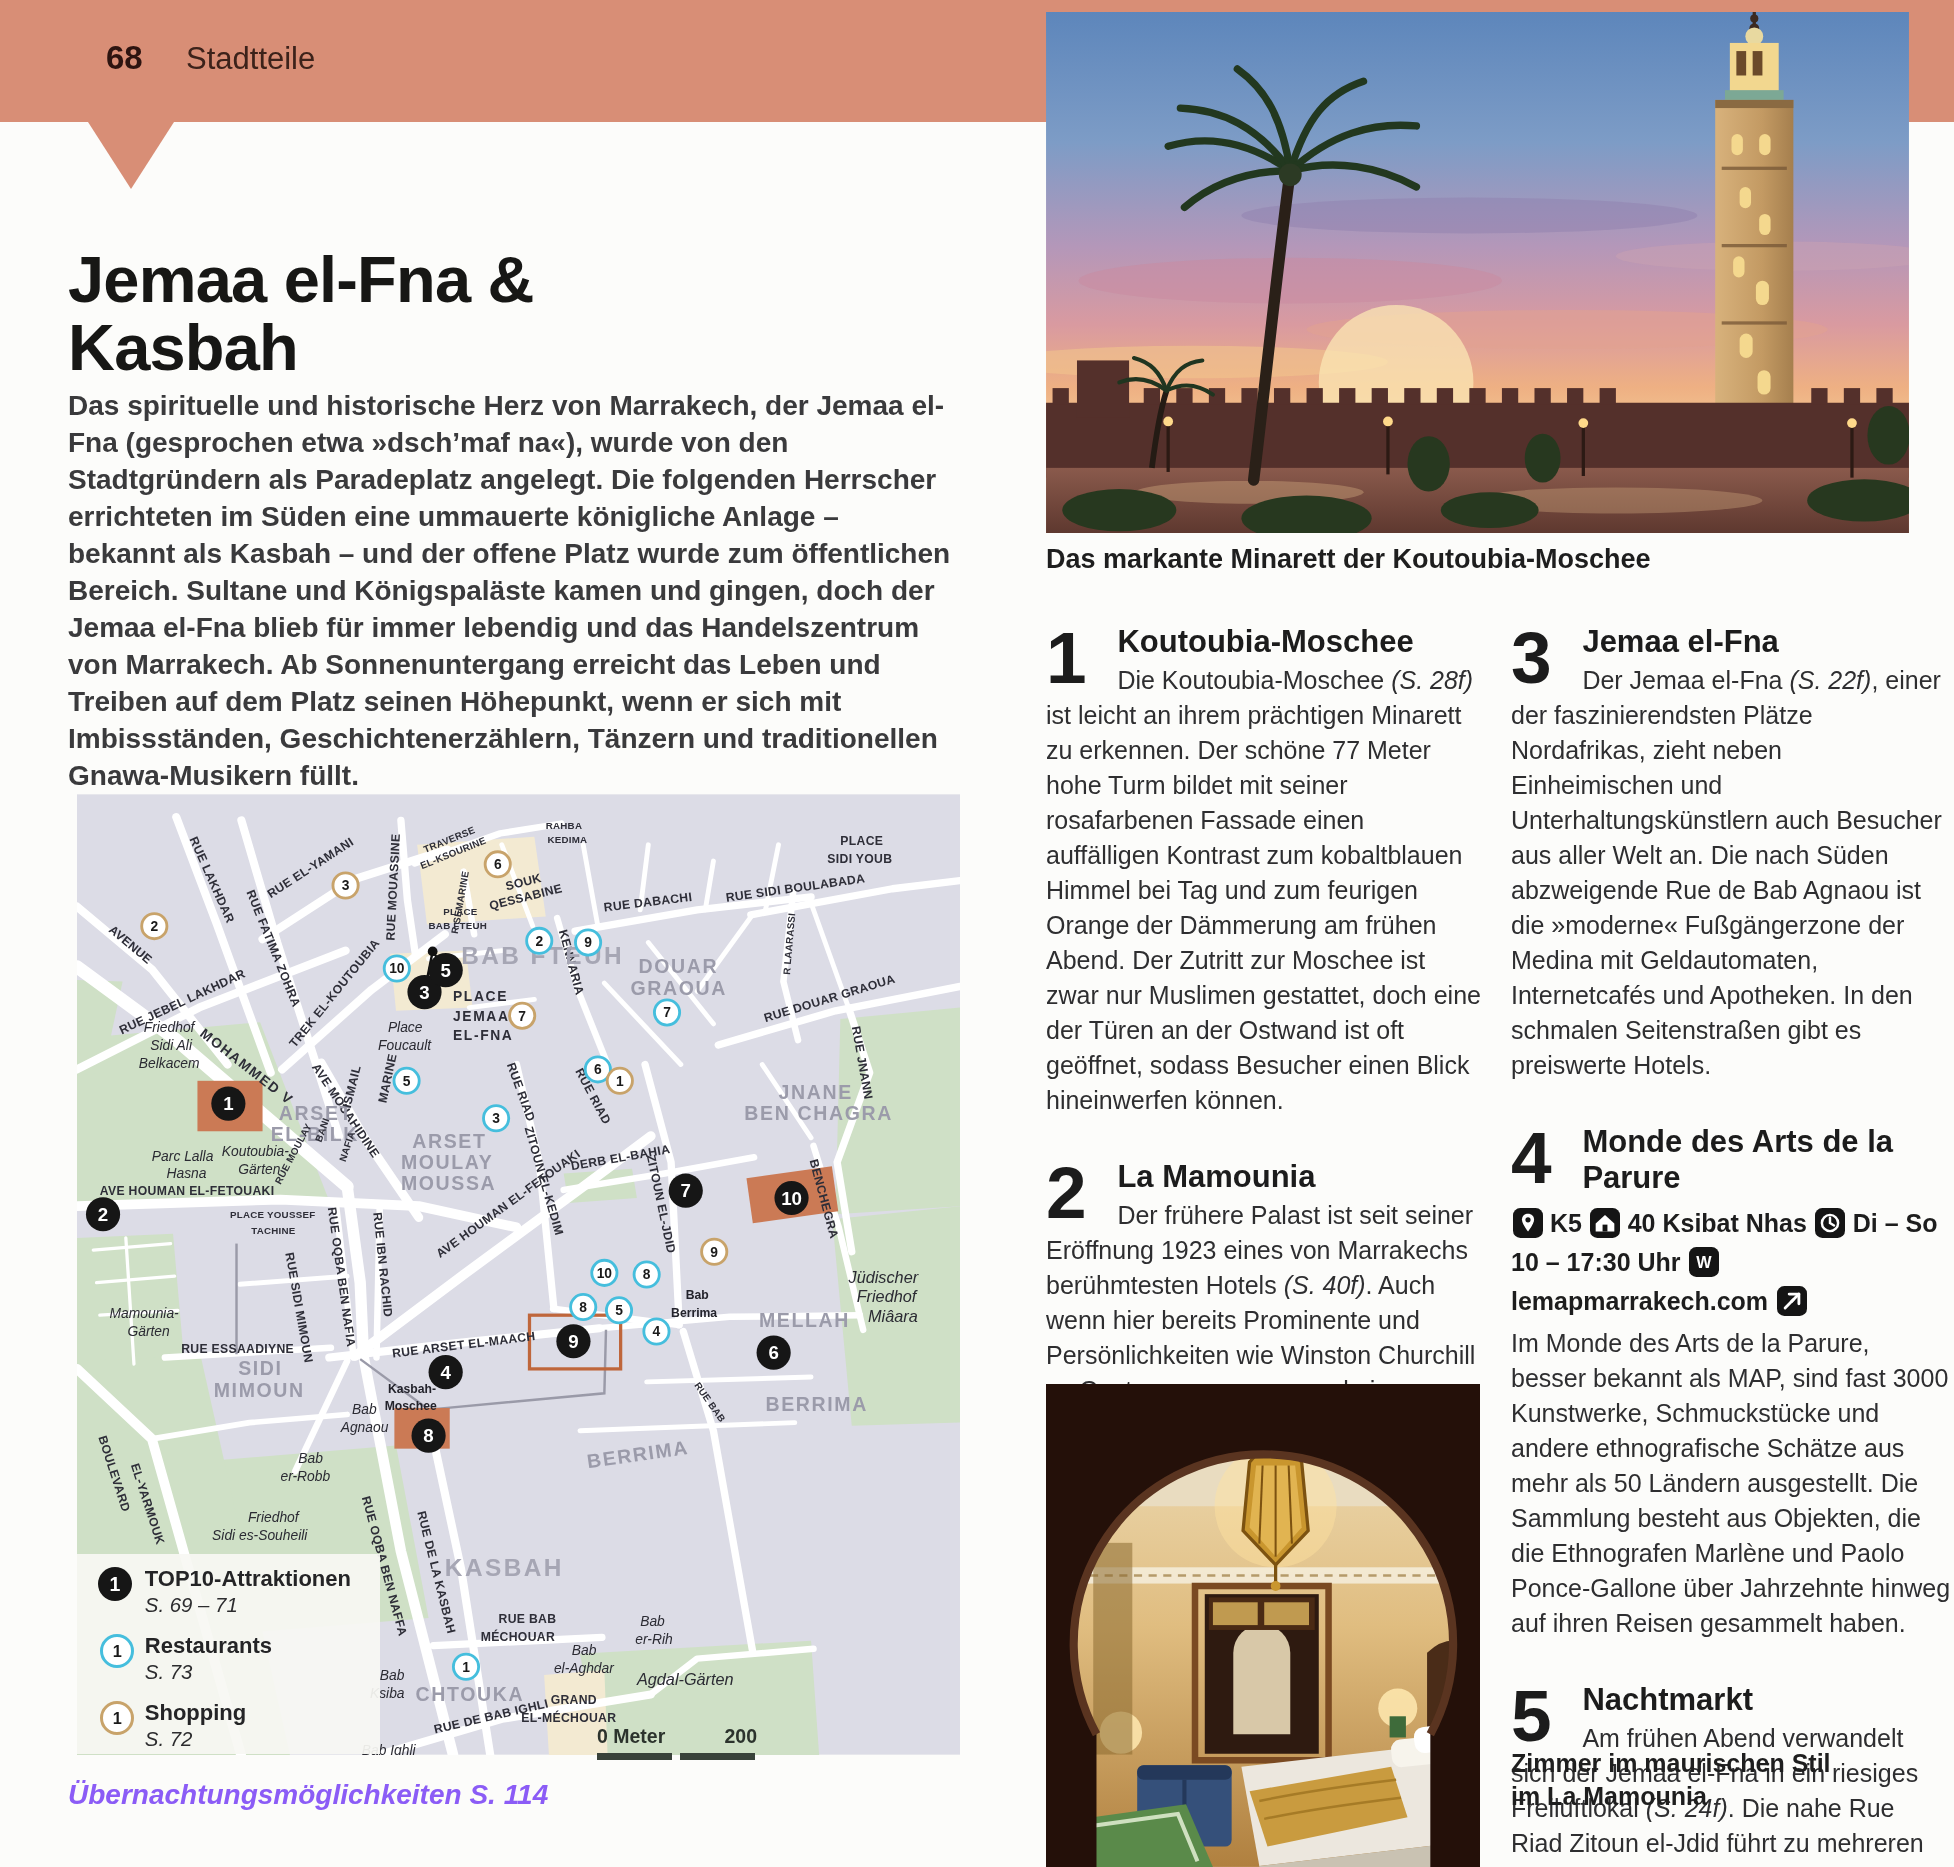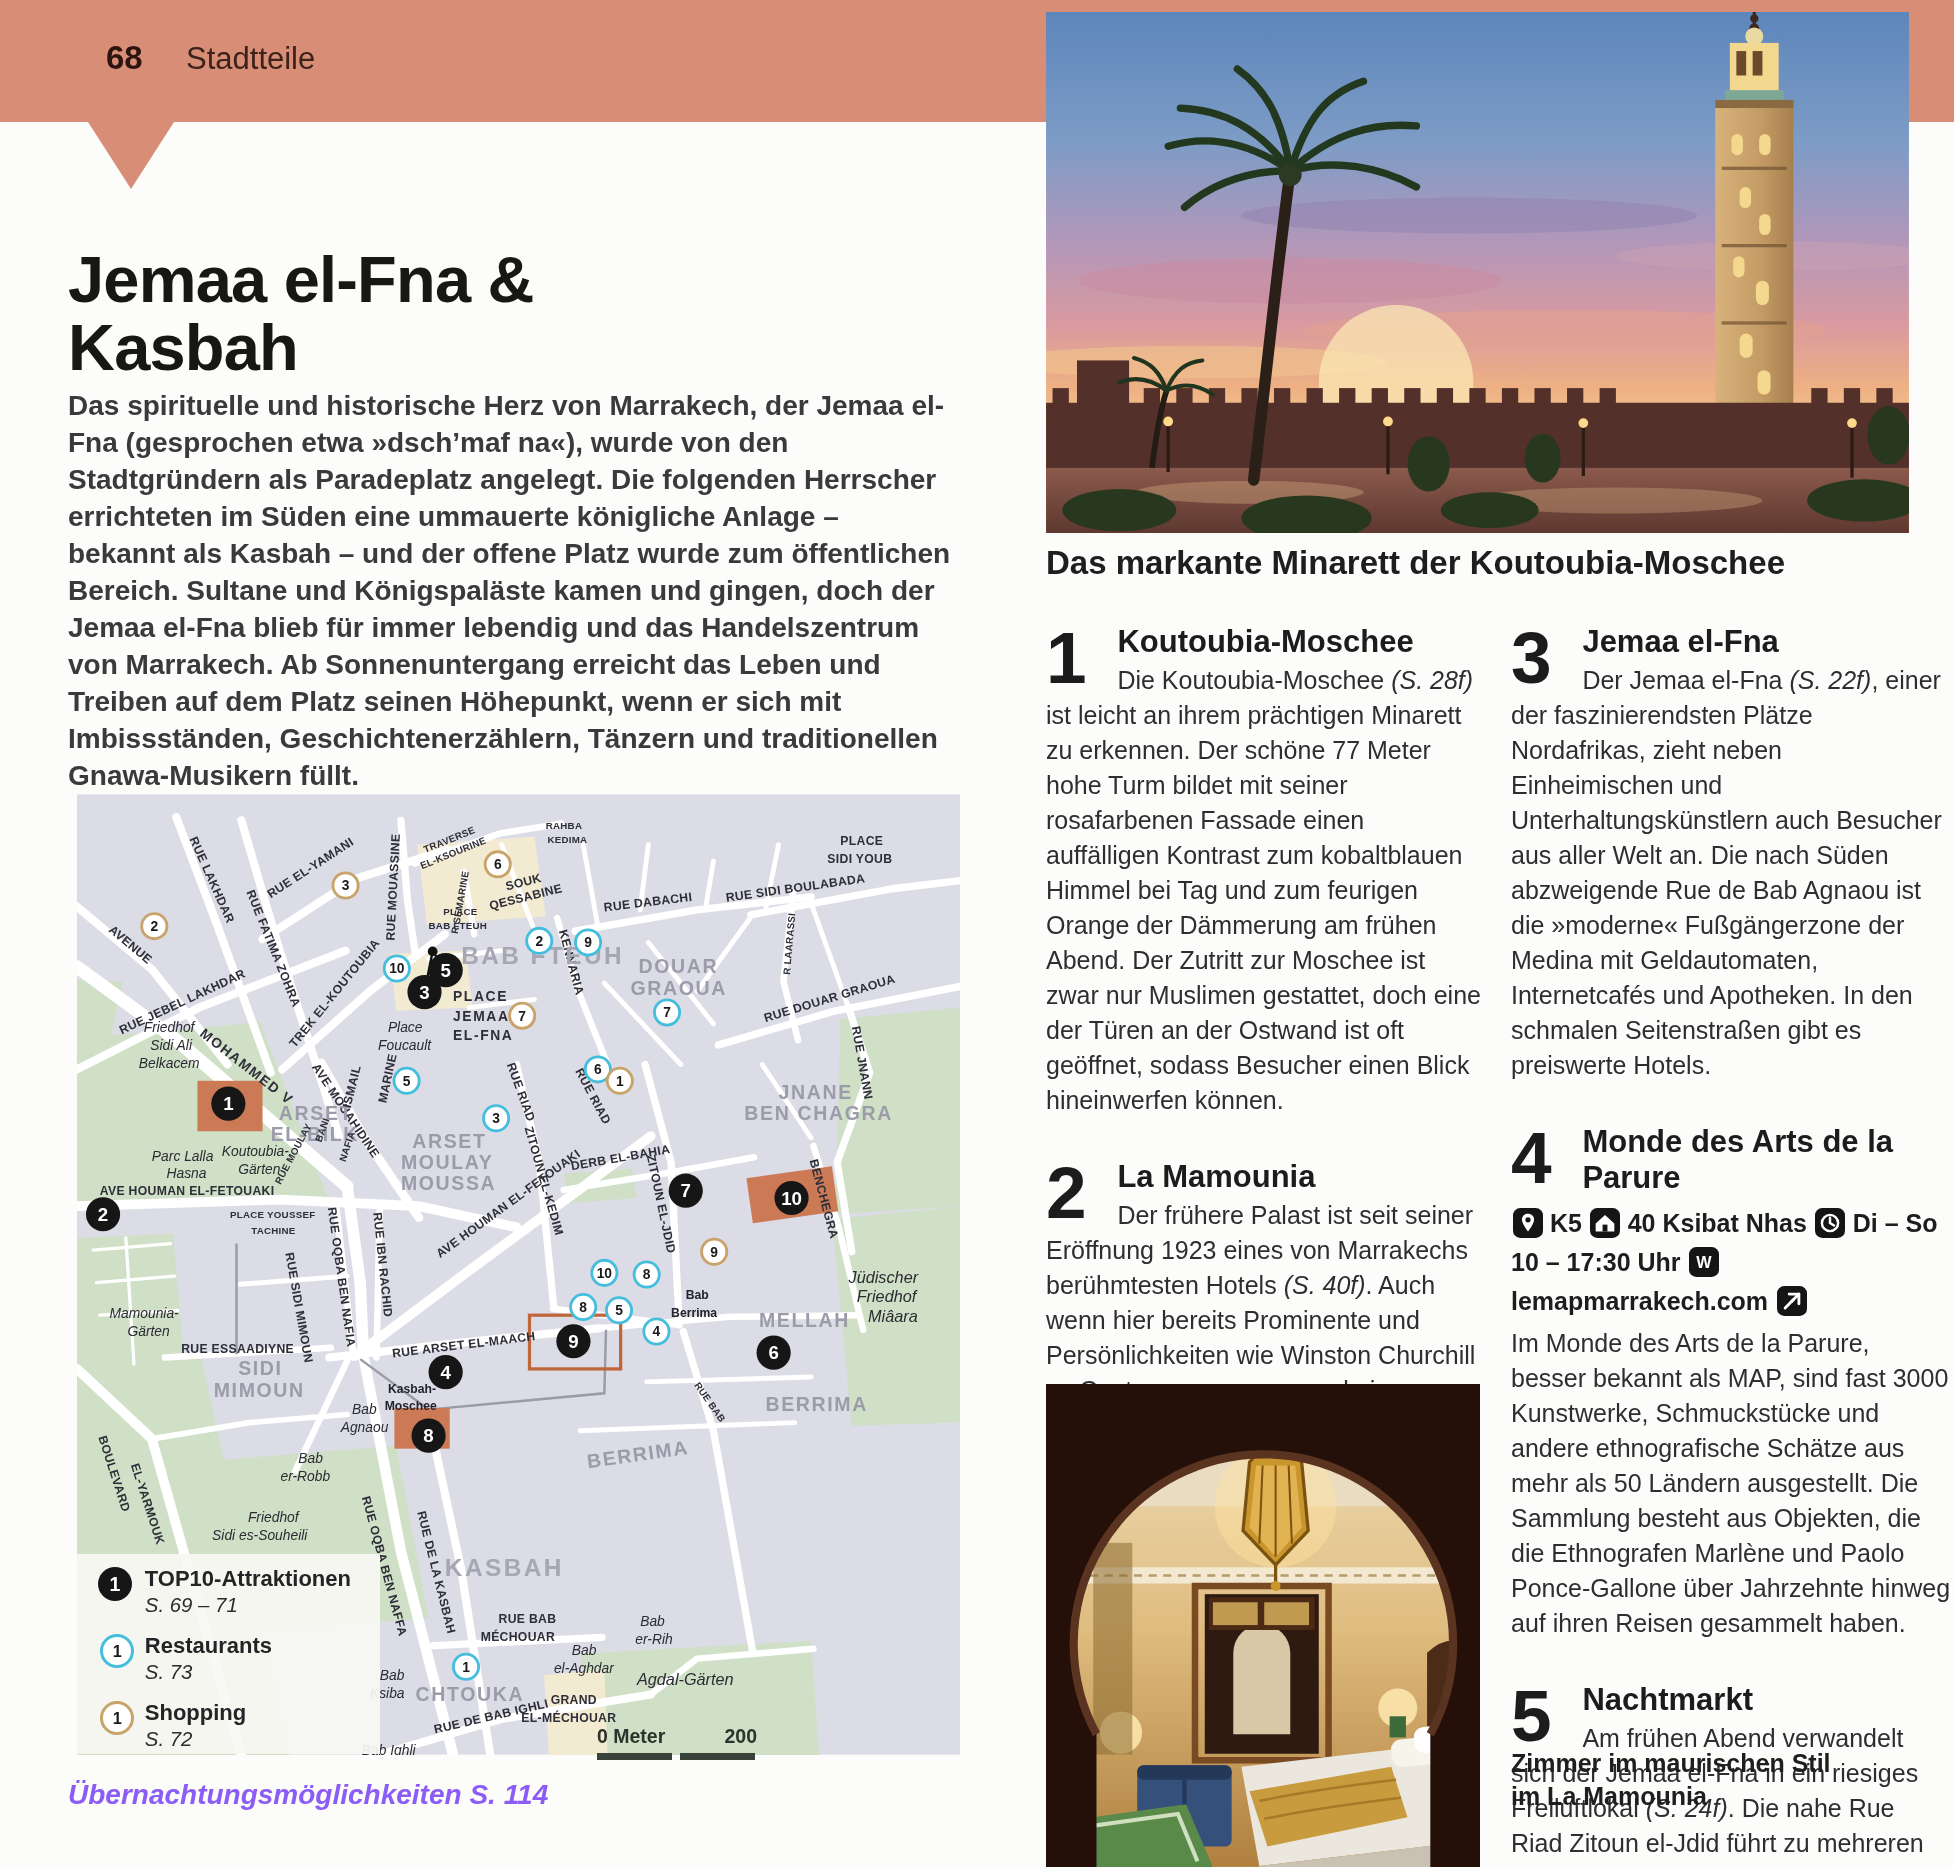--- a/index.html
+++ b/index.html
@@ -62,21 +62,21 @@
   .scalebar{position:absolute;left:597px;top:1725px;width:160px;}
   .scale-txt{display:flex;justify-content:space-between;font-size:19.5px;font-weight:600;color:#2c332d;gap:28px;}
   .scale-bars{margin-top:4.9px;display:flex;}
   .scale-bars i{display:block;height:7.3px;background:#39423a;width:75px;}
   .scale-bars i + i{margin-left:8.1px;}
   .footnote{position:absolute;left:68px;top:1779px;font-size:28px;font-weight:700;font-style:italic;color:#8b5cf6;}
 
   
   .photo-top{position:absolute;left:1046px;top:12.2px;width:863px;height:521px;overflow:hidden;}
   .photo-bottom{position:absolute;left:1046px;top:1384px;width:434px;height:483px;overflow:hidden;}
-  .caption-top{position:absolute;left:1046px;top:544px;font-size:33px;font-weight:700;color:#1e1e1e;}
+  .caption-top{position:absolute;left:1046px;top:544px;font-size:27px;font-weight:700;color:#1e1e1e;}
   .caption-bottom{position:absolute;left:1511px;top:1747px;font-size:25px;font-weight:700;color:#1e1e1e;line-height:33px;}
 
   
   .col{position:absolute;top:619px;}
   .col-left{left:1046px;width:436px;}
   .col-right{left:1511px;width:440px;}
   .article{clear:left;margin-bottom:36px;}
   .art-num{float:left;width:60px;font-size:73px;line-height:64px;font-weight:800;color:#1c1c1c;
            margin:6.5px 11.4px 0 0;letter-spacing:-1.6px;}
   .art-title{margin:0;padding-top:4.9px;font-size:31px;line-height:36px;font-weight:800;color:#1c1c1c;}

